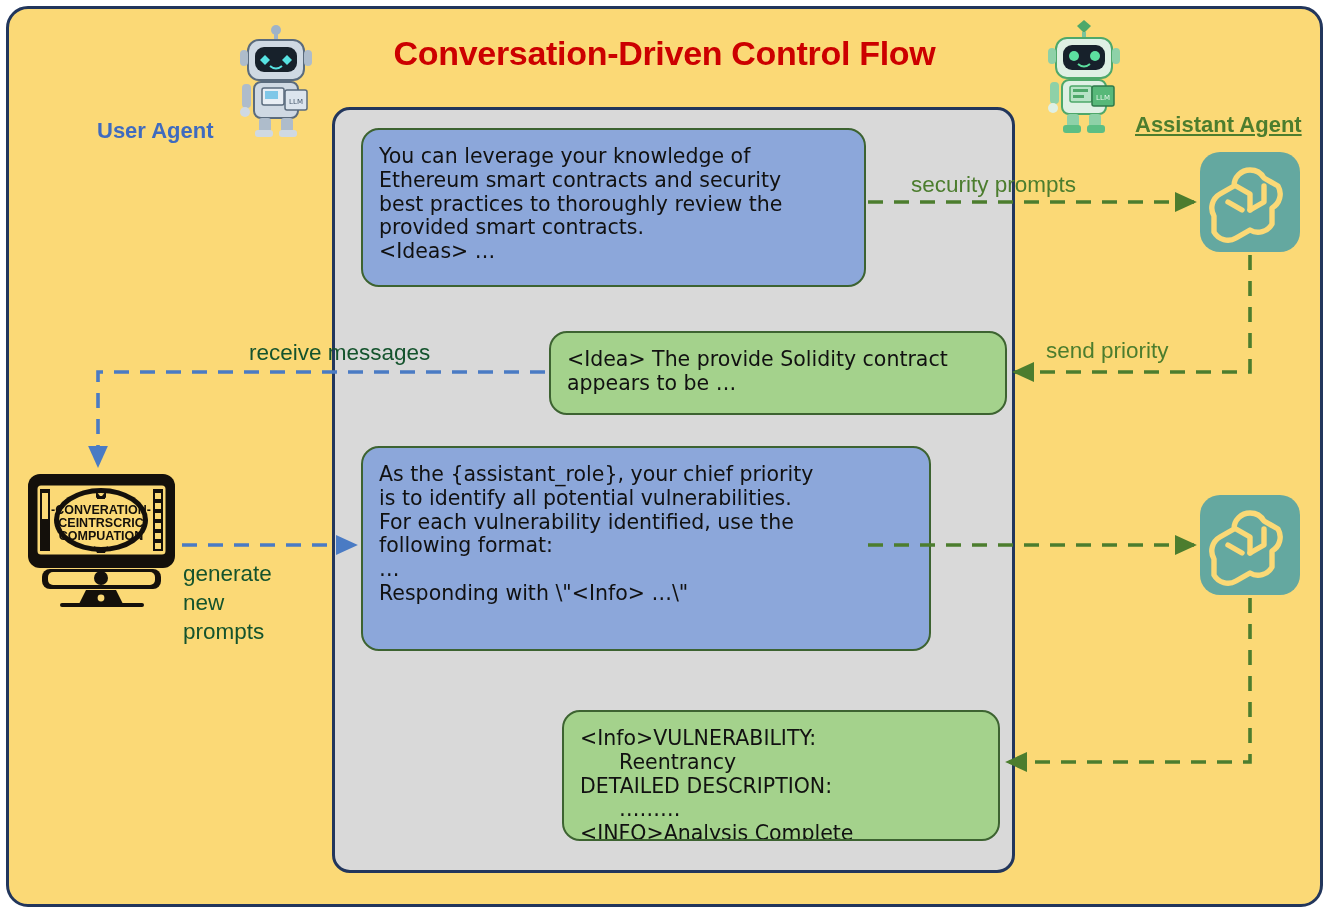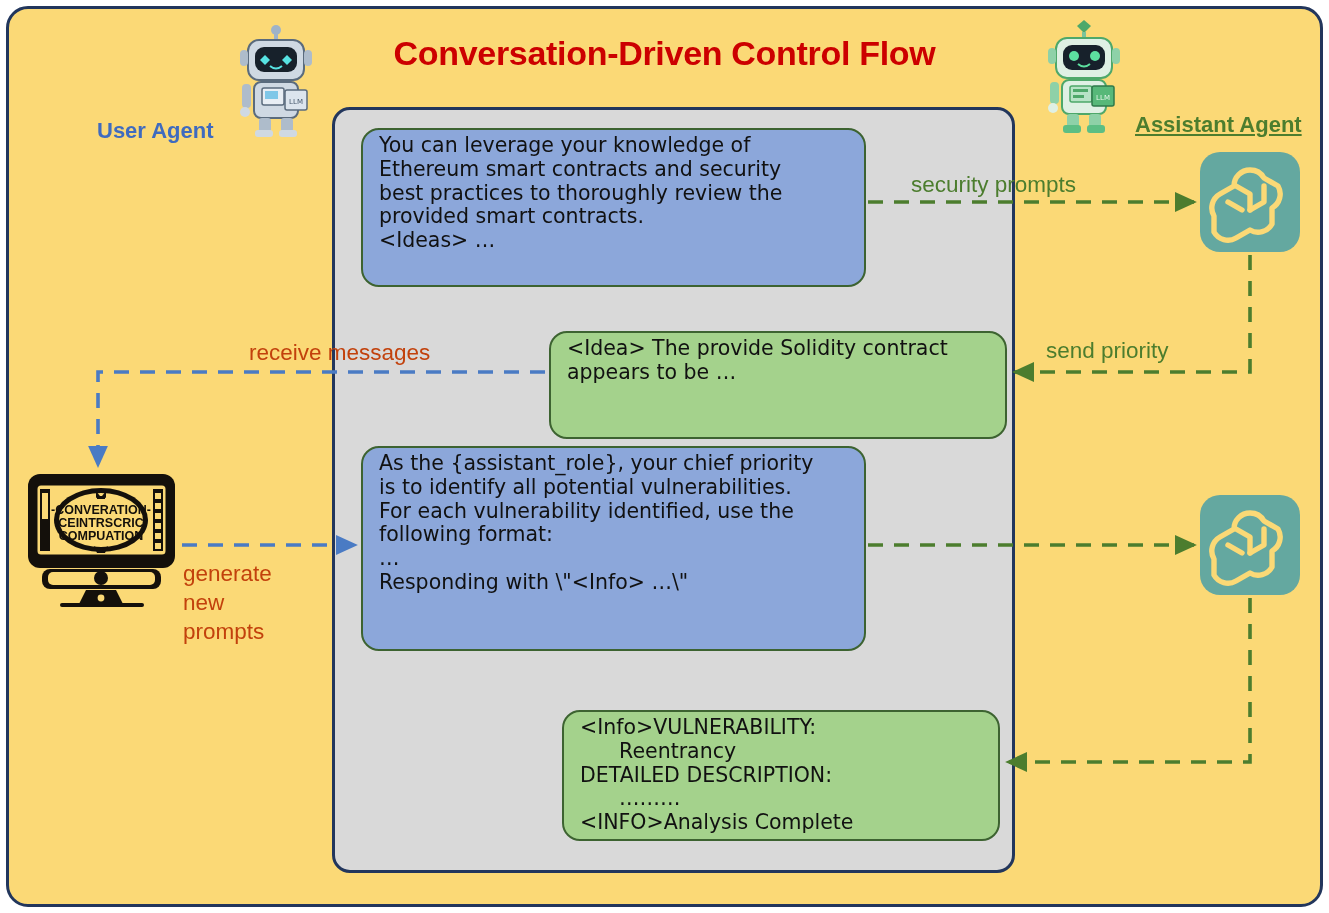--- a/index.html
+++ b/index.html
@@ -55,34 +55,34 @@
     border: 3px solid #22365C;
     border-radius: 18px;
   }
 
   
   .bubble {
     position: absolute;
     box-sizing: border-box;
     border: 2.5px solid #3D6331;
     border-radius: 18px;
-    padding: 4px 14px 9px 16px;
+    padding: 15px 14px 9px 16px;
     font-family: "DejaVu Sans", sans-serif;
     font-size: 20.5px;
     line-height: 1.16;
     color: #111111;
     white-space: pre;
     overflow: hidden;
   }
   .bubble.blue { background: #8CA7DA; }
   .bubble.green { background: #A4D28C; }
 
   #bubble-user-1 { left: 361px; top: 128px; width: 505px; height: 159px; }
-  #bubble-assistant-1 { left: 549px; top: 331px; width: 458px; height: 108px; }
-  #bubble-user-2 { left: 361px; top: 446px; width: 505px; height: 205px; }
+  #bubble-assistant-1 { left: 549px; top: 331px; width: 458px; height: 84px; }
+  #bubble-user-2 { left: 361px; top: 446px; width: 570px; height: 205px; }
   #bubble-assistant-2 { left: 562px; top: 710px; width: 438px; height: 131px; }
 
   
   .agent-label {
     position: absolute;
     font-family: "Liberation Sans", sans-serif;
     font-weight: bold;
     font-size: 22px;
     white-space: nowrap;
     margin-top: 24px;
@@ -90,21 +90,21 @@
   #label-user-agent { left: 97px; top: 94px; color: #3F6BBF; }
   #label-assistant-agent { left: 1135px; top: 88px; color: #4C7D2E; text-decoration: underline; }
 
   
   .flow-label {
     position: absolute;
     font-family: "Liberation Sans", sans-serif;
     font-size: 22.5px;
     white-space: nowrap;
   }
-  .flow-label.blue { color: #c2410c; }
+  .flow-label.blue { color: #14532d; }
   .flow-label.green { color: #4C7D2E; }
   #label-receive-prompts { left: 911px; top: 172px; }
   #label-receive-messages { left: 249px; top: 340px; }
   #label-send-messages { left: 1046px; top: 338px; }
   #label-generate-new-prompts {
     left: 183px; top: 560px; width: 140px;
     text-align: left; line-height: 1.28; white-space: pre-line;
   }
 
   

